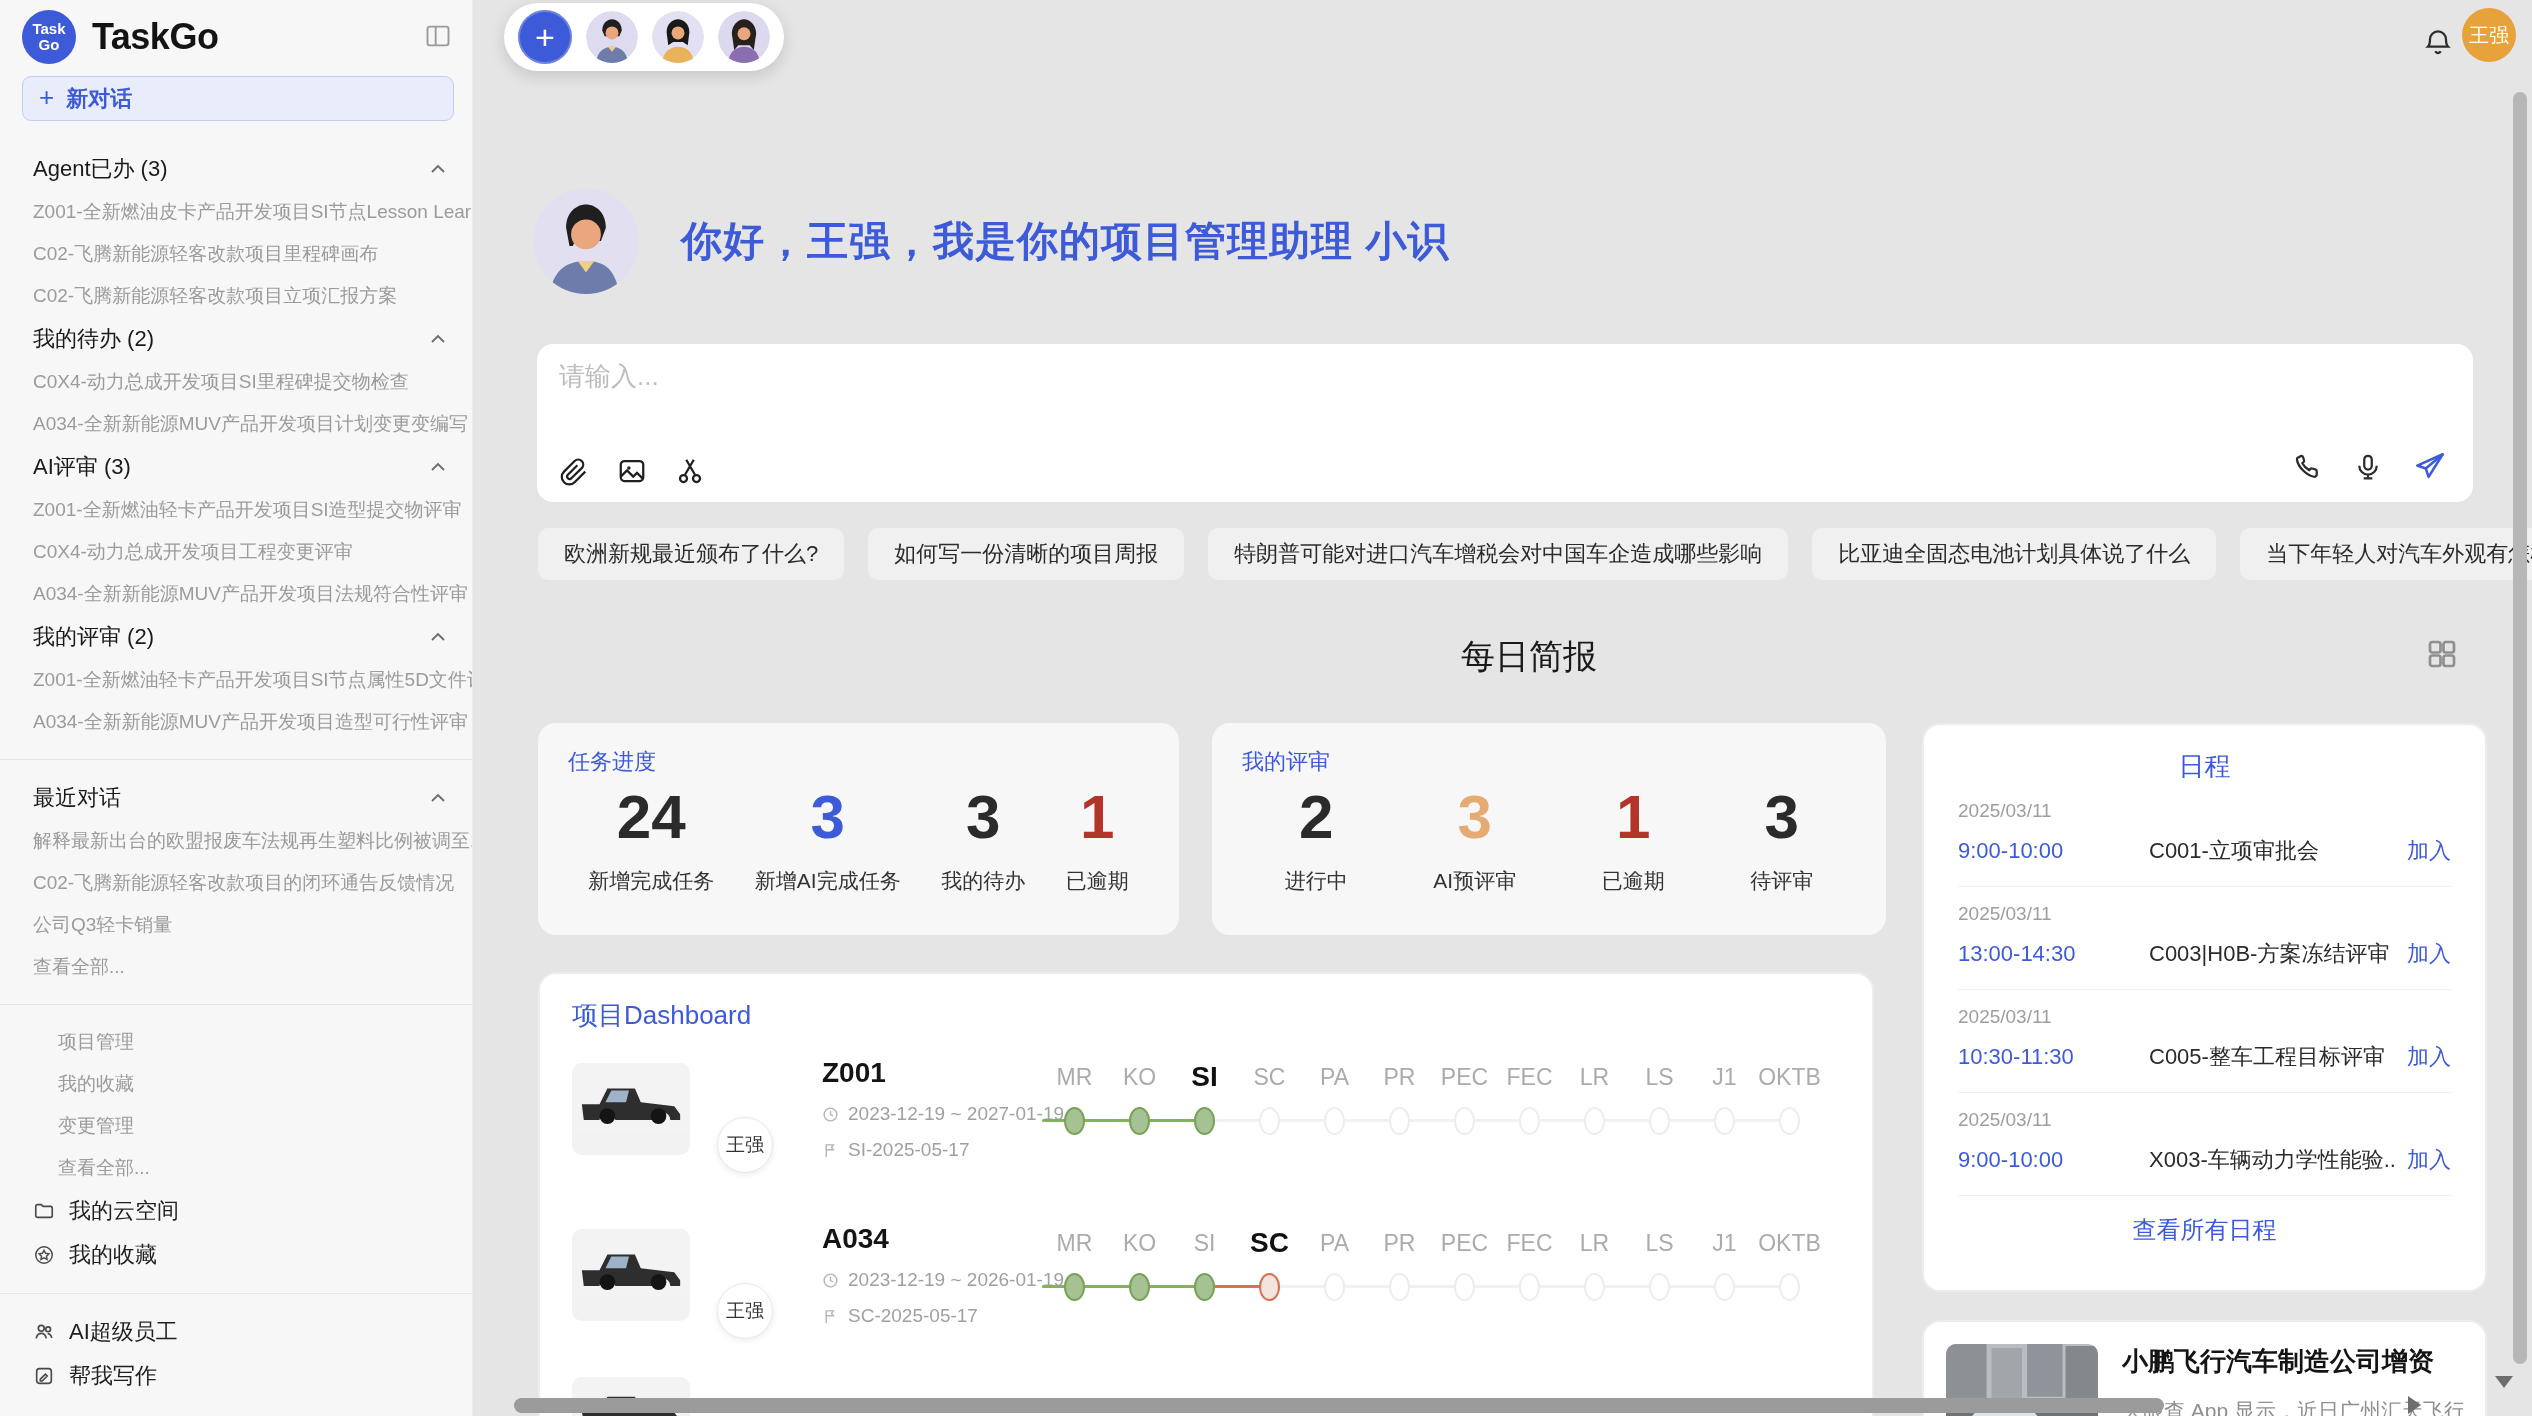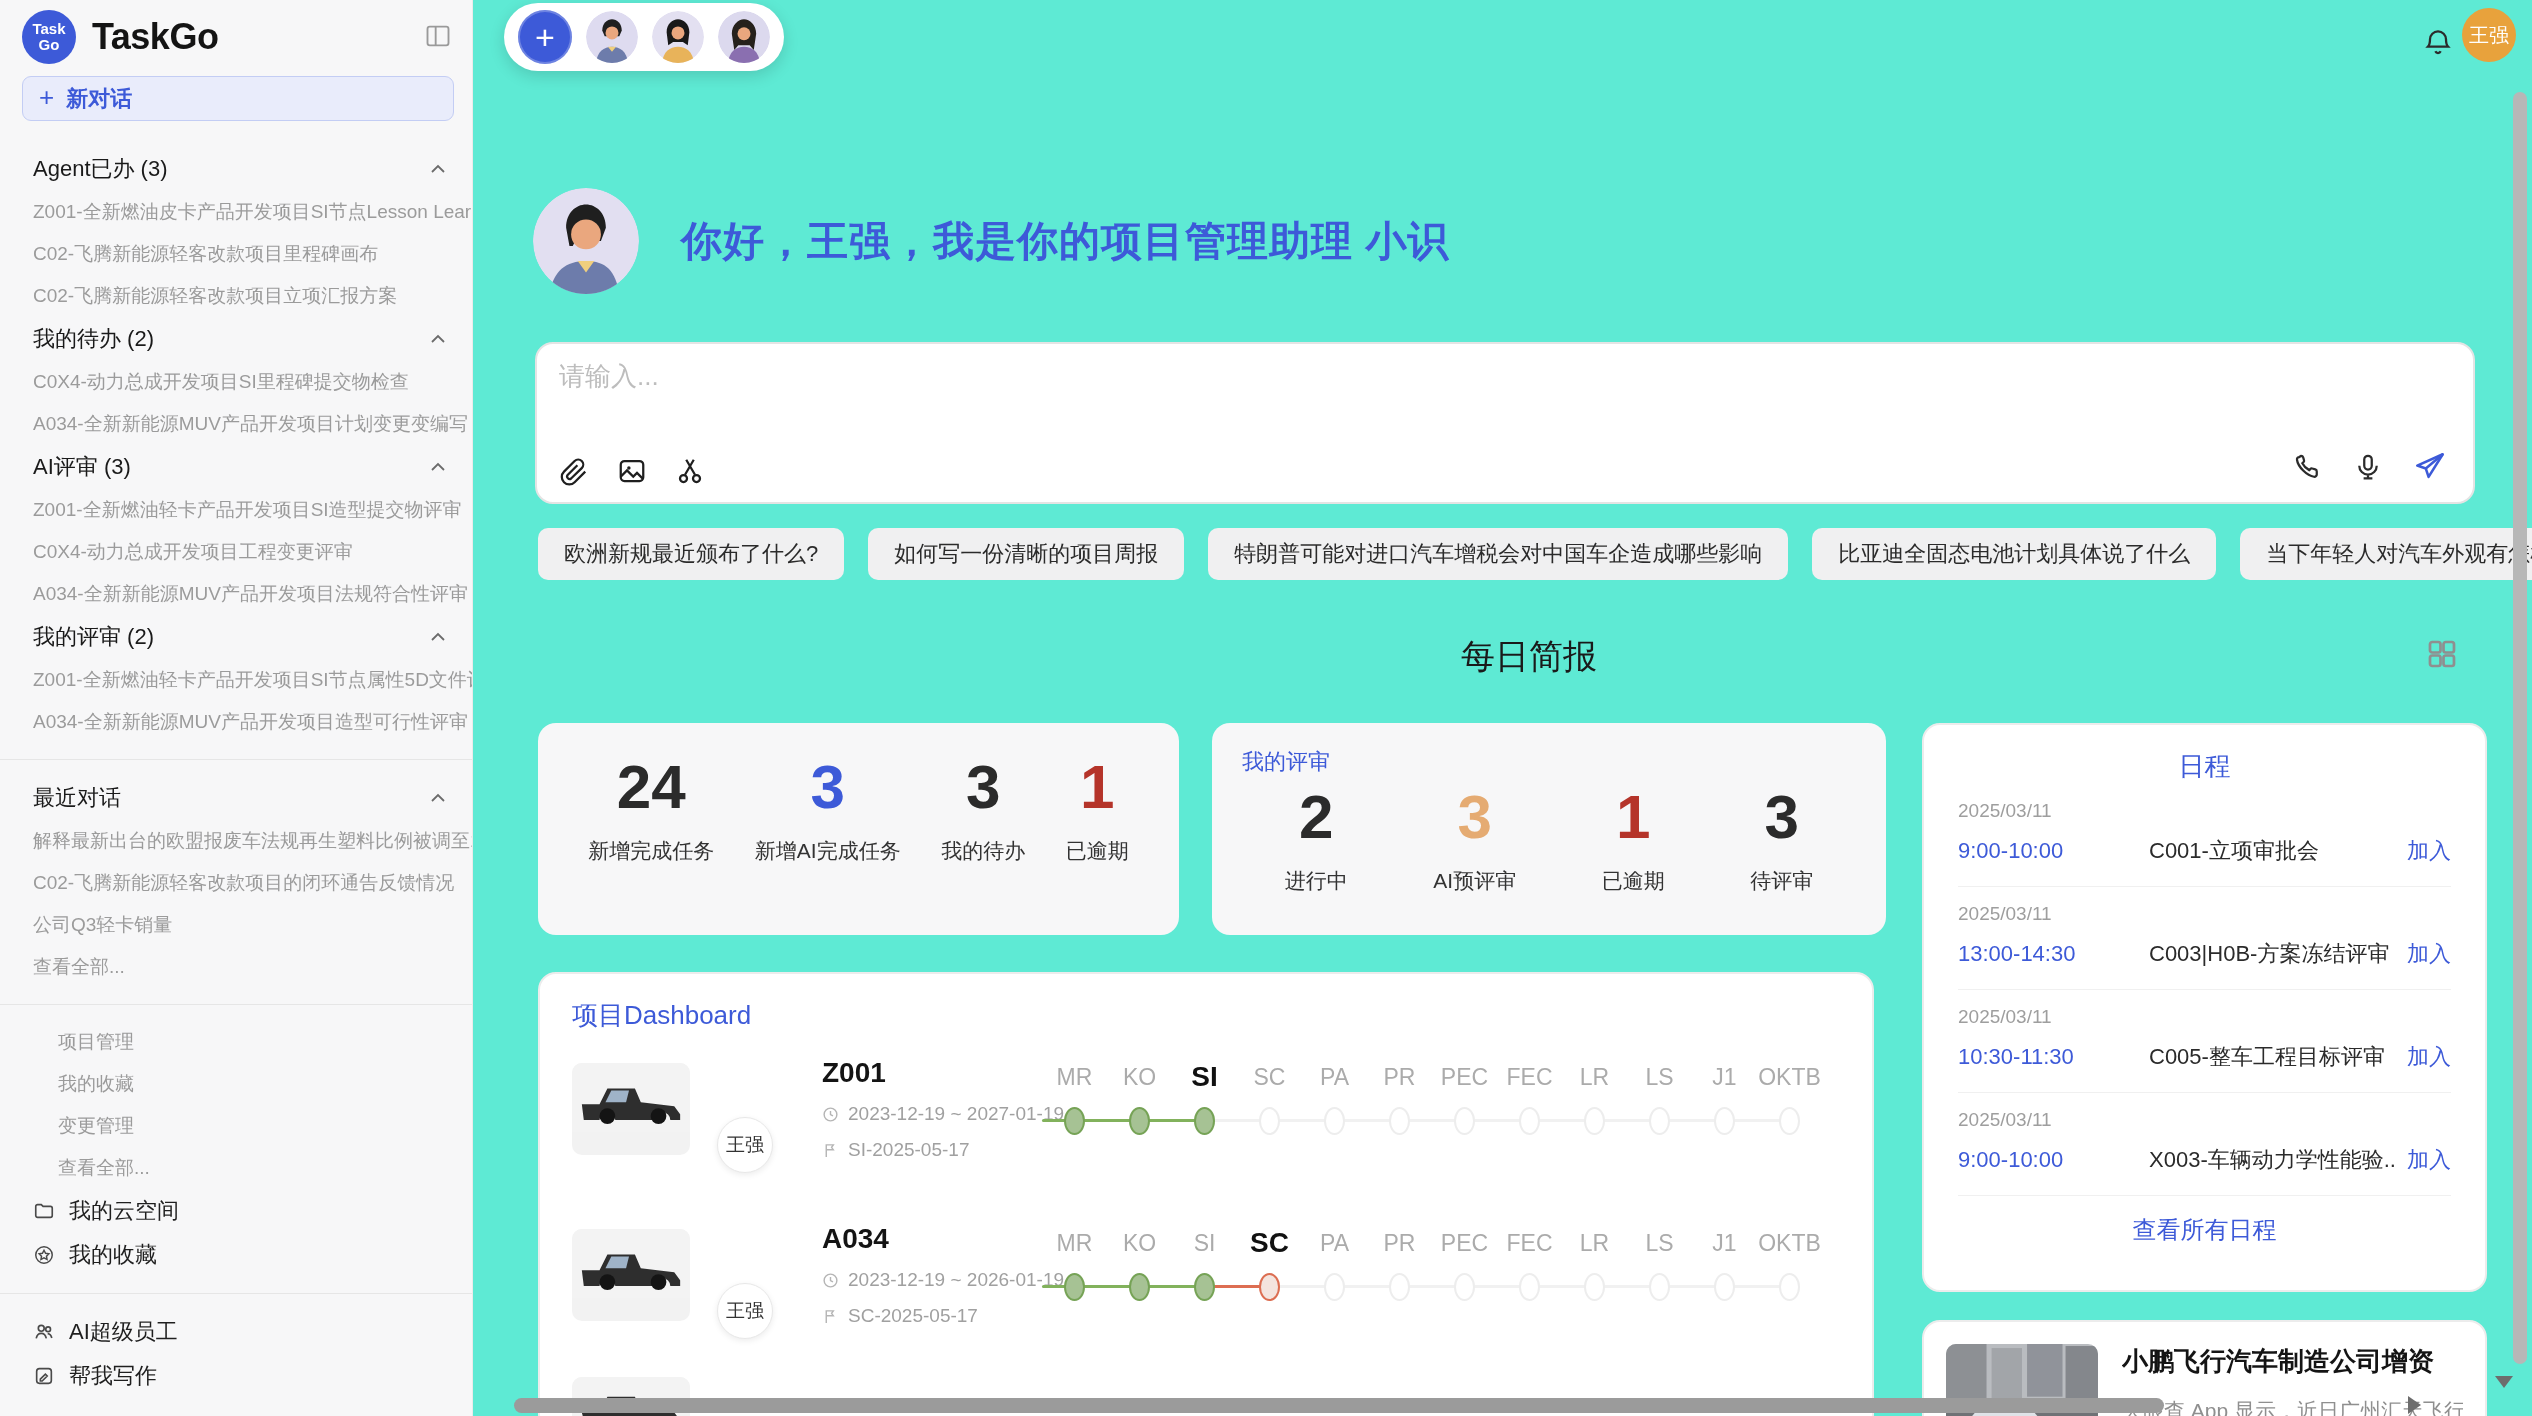--- a/index.html
+++ b/index.html
@@ -1,17 +1,17 @@
 <!DOCTYPE html>
 <html><head>
 <meta charset="utf-8">
 <style>
   html,body{margin:0;padding:0;background:#fff;}
   body{font-family:"Liberation Sans","DejaVu Sans",sans-serif;}
-  #stage{position:relative;width:2532px;height:1416px;overflow:hidden;background:#5eead4;}
+  #stage{position:relative;width:2532px;height:1416px;overflow:hidden;background:#e5e5e5;}
   svg{display:block}
 
   
   .sidebar{position:absolute;left:0;top:0;width:473px;height:1416px;background:#f7f7f8;border-right:1px solid #ebebeb;box-sizing:border-box;overflow:hidden;}
   .logo-row{display:flex;align-items:center;padding:10px 24px 6px 22px;position:relative;}
   .logo-badge{width:54px;height:54px;border-radius:50%;background:#3d5ad8;color:#fff;display:flex;flex-direction:column;align-items:center;justify-content:center;font-size:15px;line-height:1.1;font-weight:600;}
   .app-title{margin-left:16px;font-size:36px;font-weight:700;color:#141414;letter-spacing:-.5px;}
   .collapse-btn{position:absolute;right:20px;top:22px;color:#9a9a9a;}
   .newchat-btn{margin:6px 18px 0 22px;height:45px;border-radius:9px;background:#e9ecfb;border:1px solid #c3cdf4;display:flex;align-items:center;padding:0 16px;color:#3d5ad8;font-size:22px;font-weight:600;box-sizing:border-box;}
   .newchat-btn .plus{font-size:26px;font-weight:400;margin-right:12px;margin-top:-2px;}
@@ -383,20 +383,21 @@
   <div class="brief-grid-icon">
     <svg viewBox="0 0 24 24" fill="none" stroke="currentColor" stroke-width="1.8">
         <rect x="4" y="4" width="7" height="7" rx="1.5"></rect>
         <rect x="13" y="4" width="7" height="7" rx="1.5"></rect>
         <rect x="4" y="13" width="7" height="7" rx="1.5"></rect>
         <rect x="13" y="13" width="7" height="7" rx="1.5"></rect>
       </svg>
   </div>
 
   <div class="stat-card one">
+    <div class="stat-title">任务进度</div>
     <div class="stat-row">
 
         <div class="stat">
           <span class="num dark">24</span>
           <span class="lbl">新增完成任务</span>
         </div>
 
         <div class="stat">
           <span class="num blue">3</span>
           <span class="lbl">新增AI完成任务</span>

